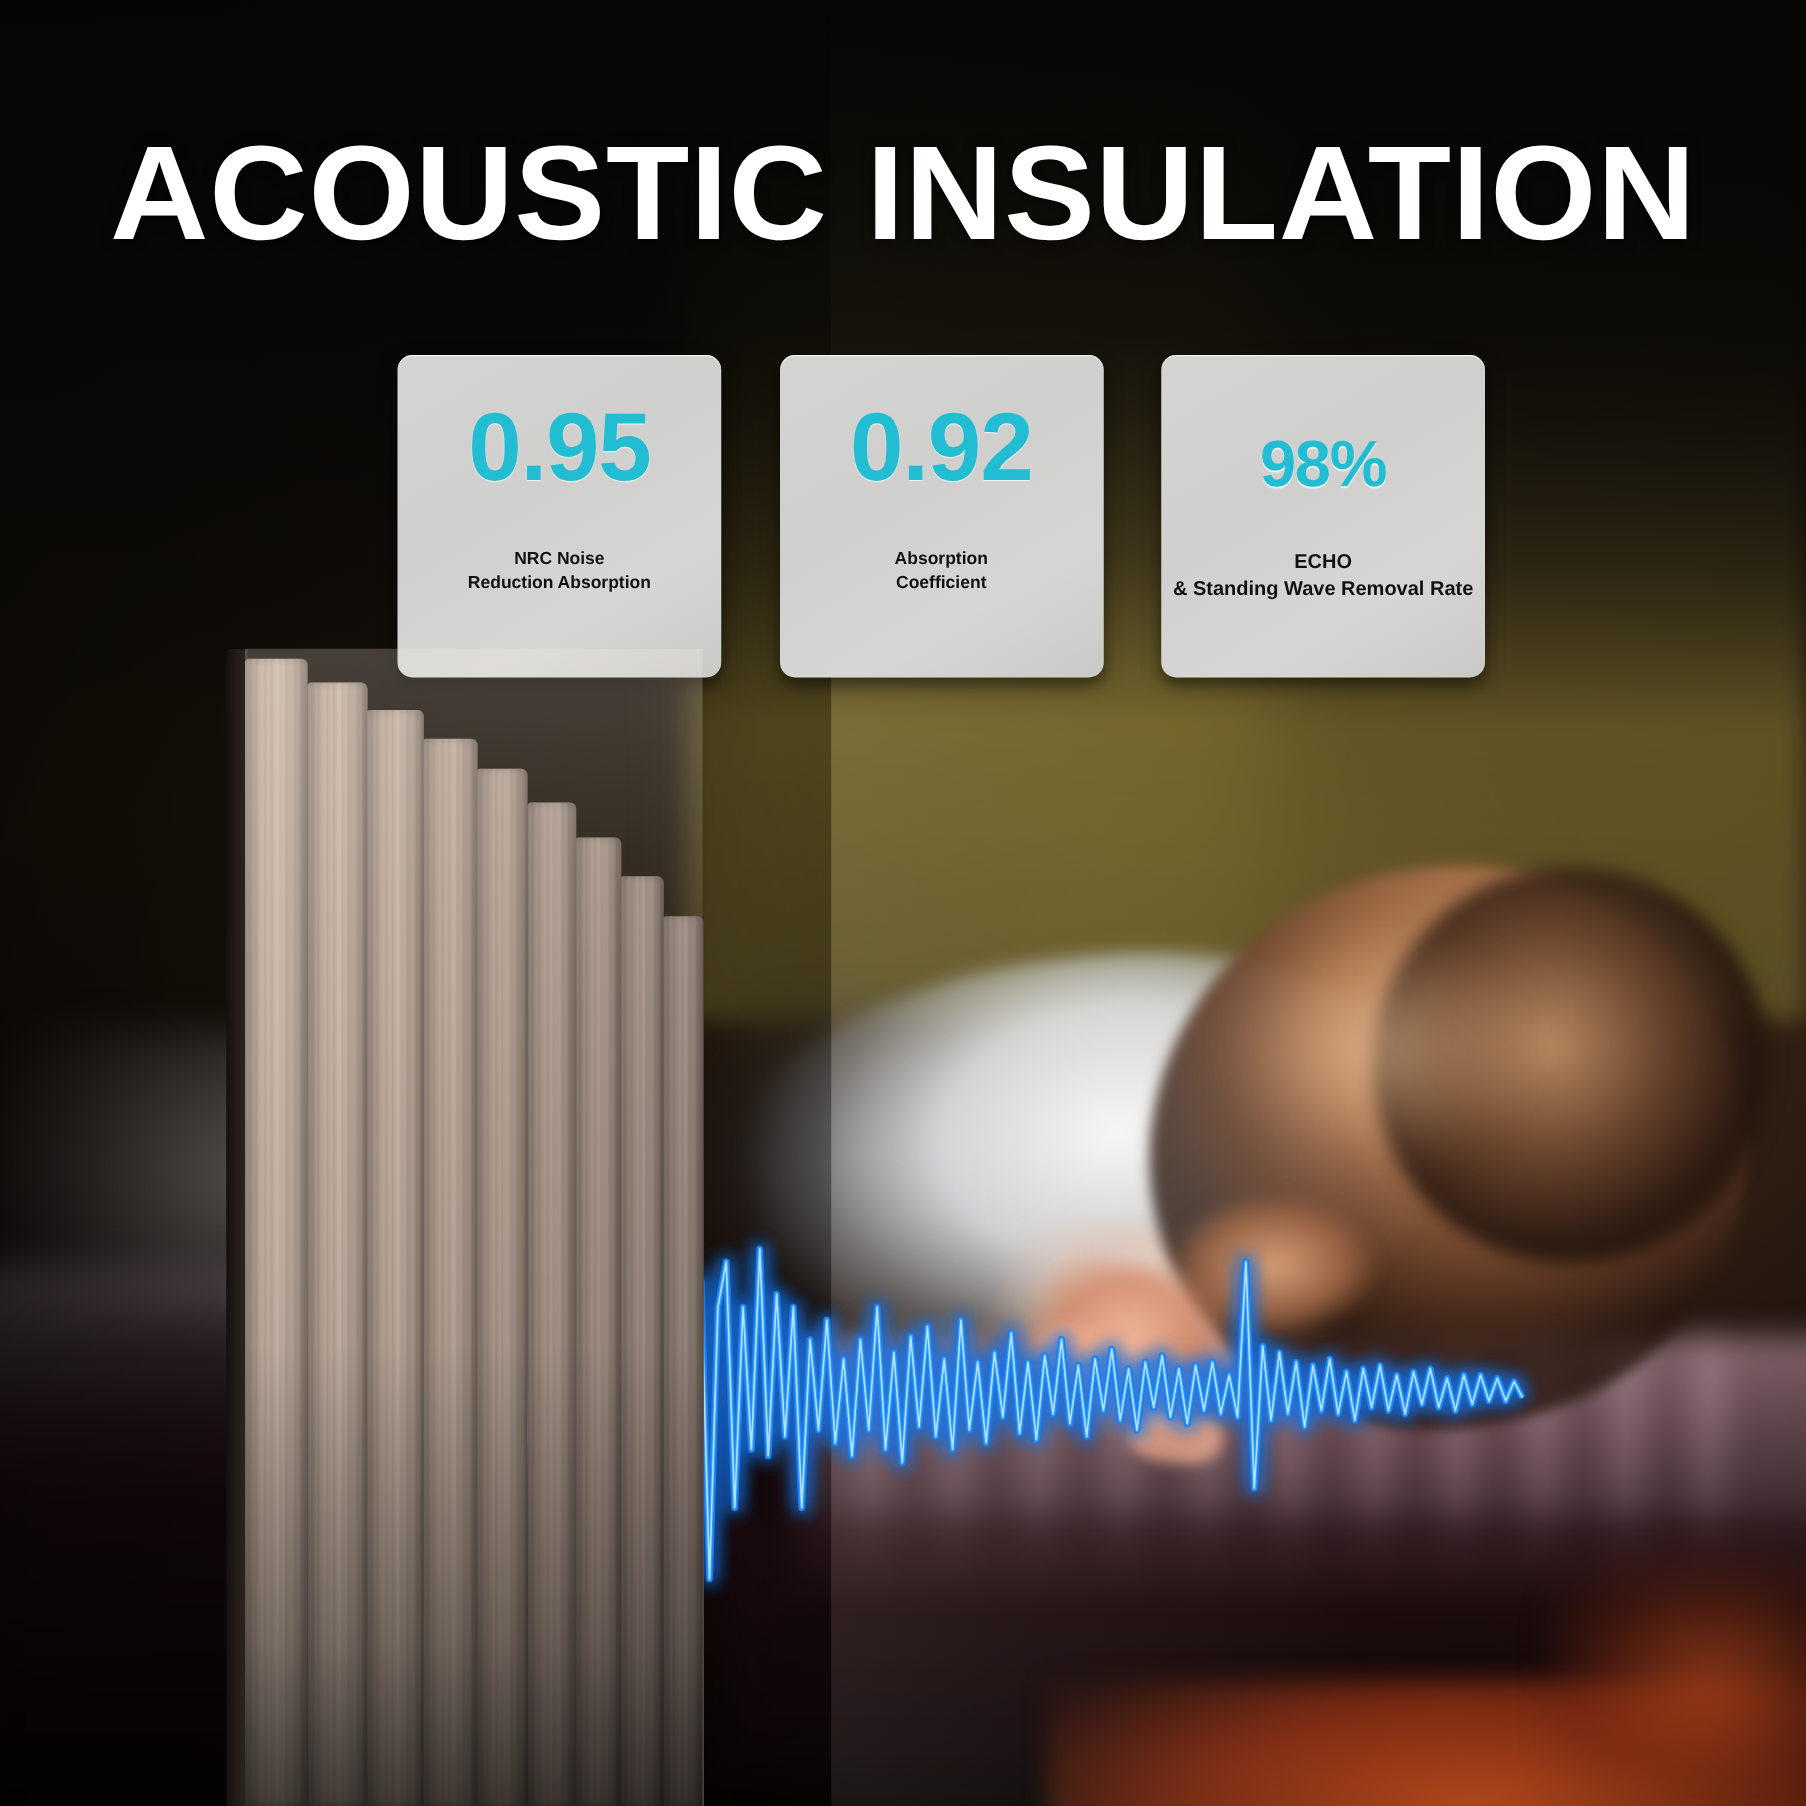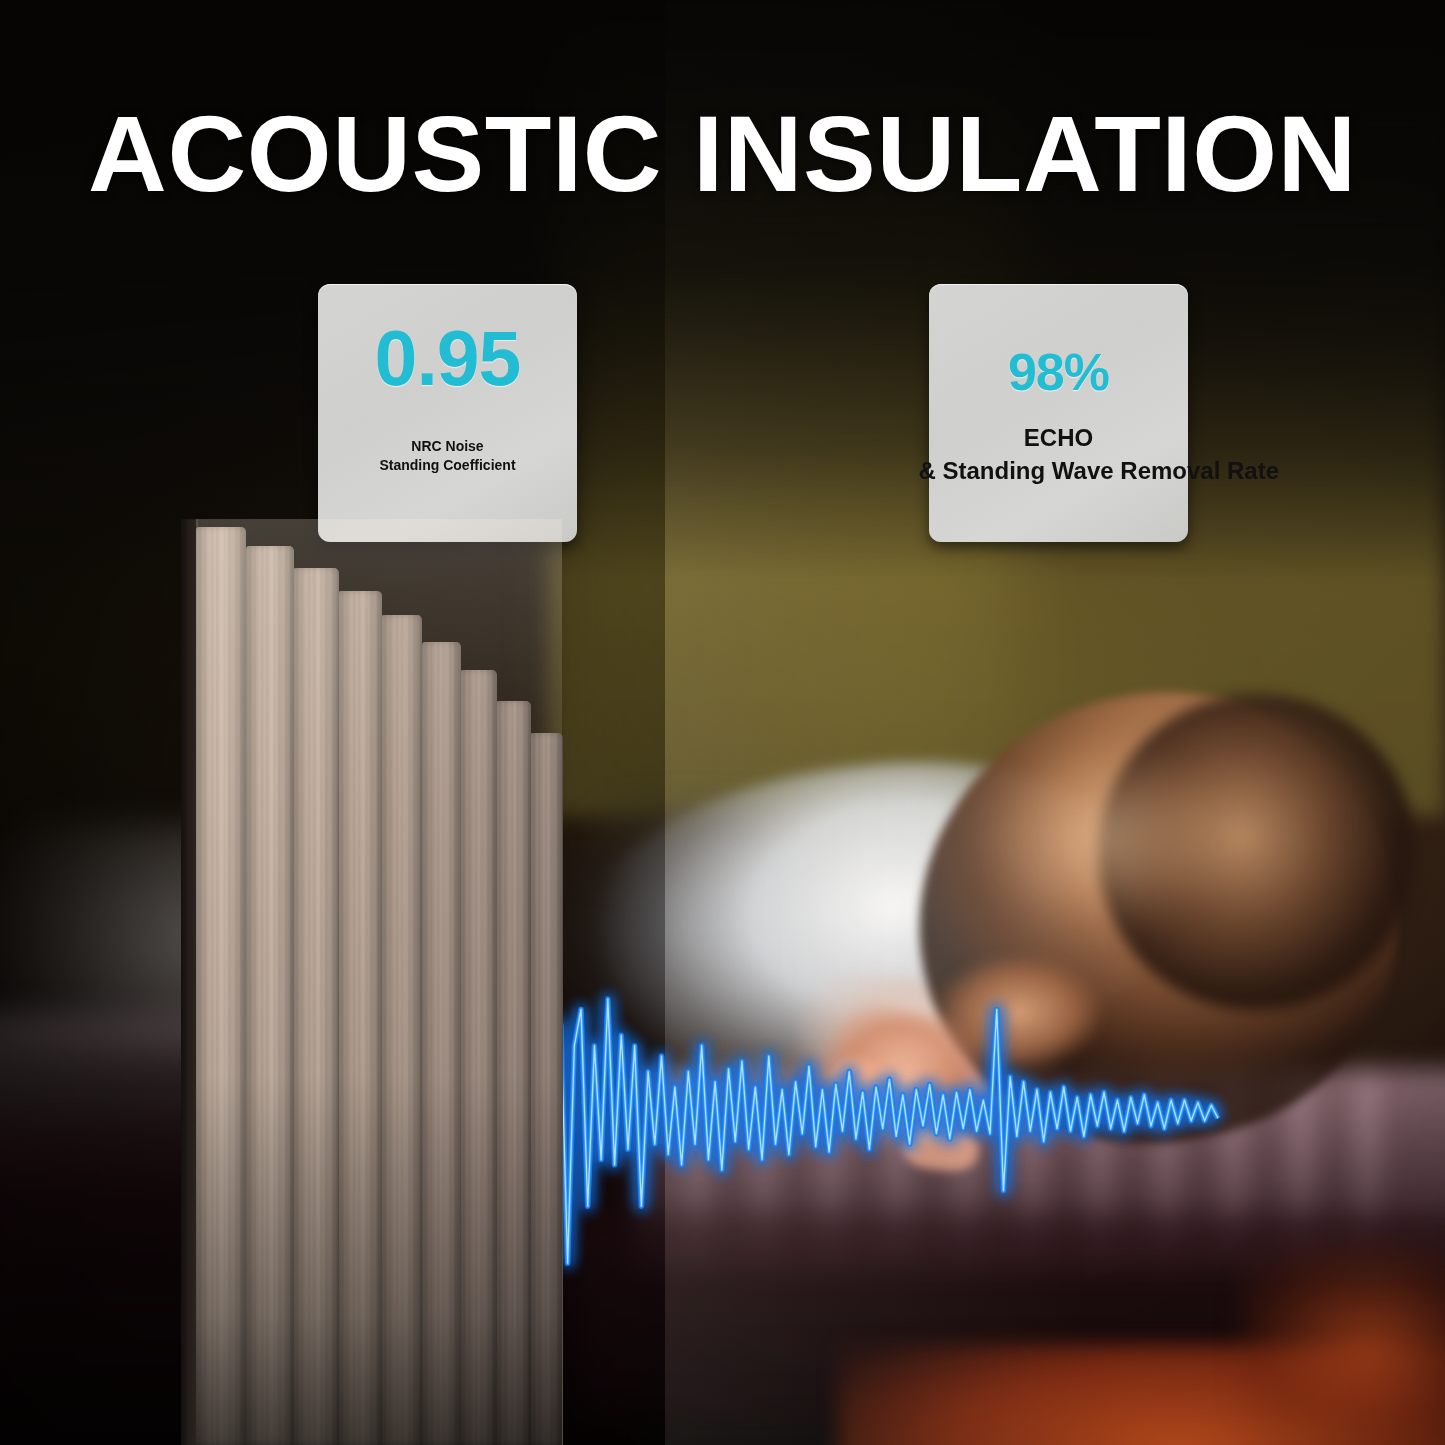--- a/index.html
+++ b/index.html
@@ -258,21 +258,21 @@
     top:153px;
     width:280px;
     text-align:center;
     color:#111111;
     font-family:"Liberation Sans", sans-serif;
     font-weight:bold;
     font-size:14px;
     line-height:1.34;
     white-space:nowrap;
   }
-  .card.c3 .label { top:137px; font-size:24px; line-height:1.38; }
+  .card.c3 .label { top:155px; font-size:16px; line-height:1.38; }
   .card.c3 .value { font-size:52px; margin-top:62px; }
 </style>
 </head>
 <body>
 
 <div id="stage">
 
   <div class="scene">
     <div class="room-base"></div>
     <div class="wall-glow"></div>
@@ -383,24 +383,31 @@
   </svg>
 
   <div class="title">ACOUSTIC INSULATION</div>
 
   <div class="cards">
 
     <div class="card c1">
       <div class="value">0.95</div>
       <div class="label">
         <div>NRC Noise</div>
-        <div>Standing Coefficient</div>
+        <div>Reduction Absorption</div>
       </div>
     </div>
 
+    <div class="card c2">
+      <div class="value">0.92</div>
+      <div class="label">
+        <div>Absorption</div>
+        <div>Coefficient</div>
+      </div>
+    </div>
 
     <div class="card c3">
       <div class="value">98%</div>
       <div class="label">
         <div>ECHO</div>
         <div>&amp; Standing Wave Removal Rate</div>
       </div>
     </div>
 
   </div>

